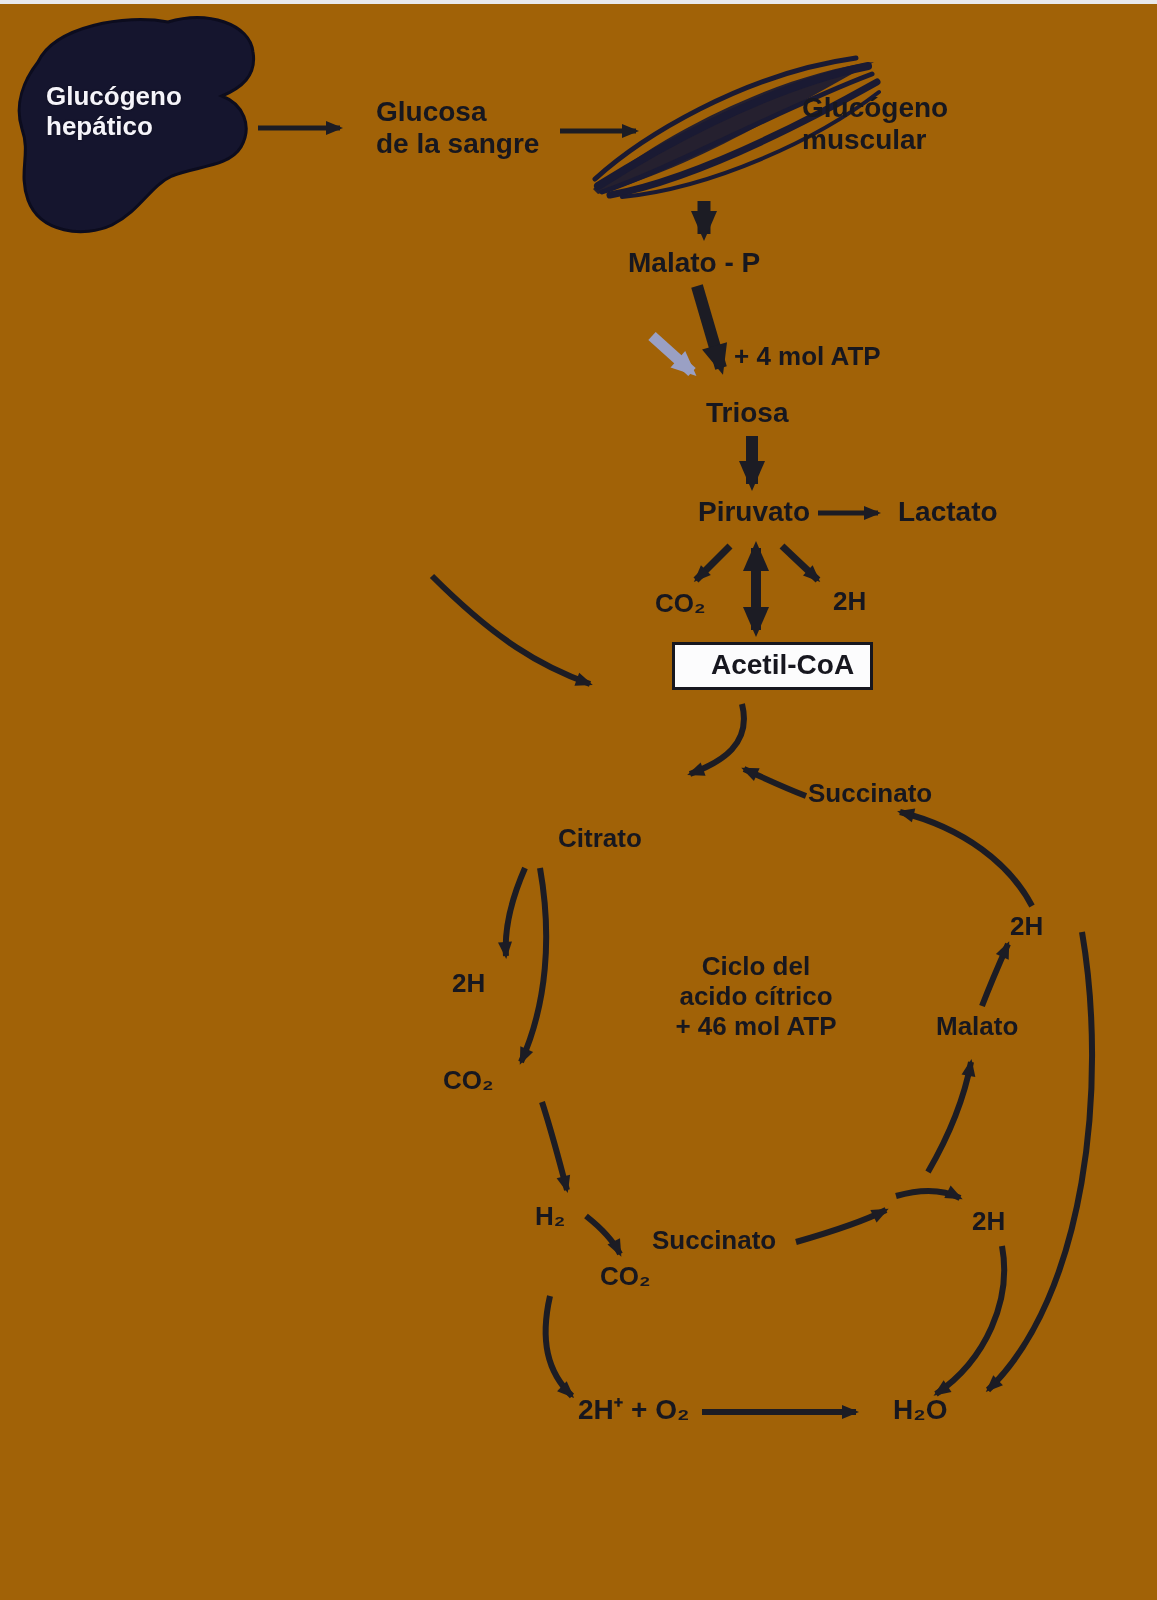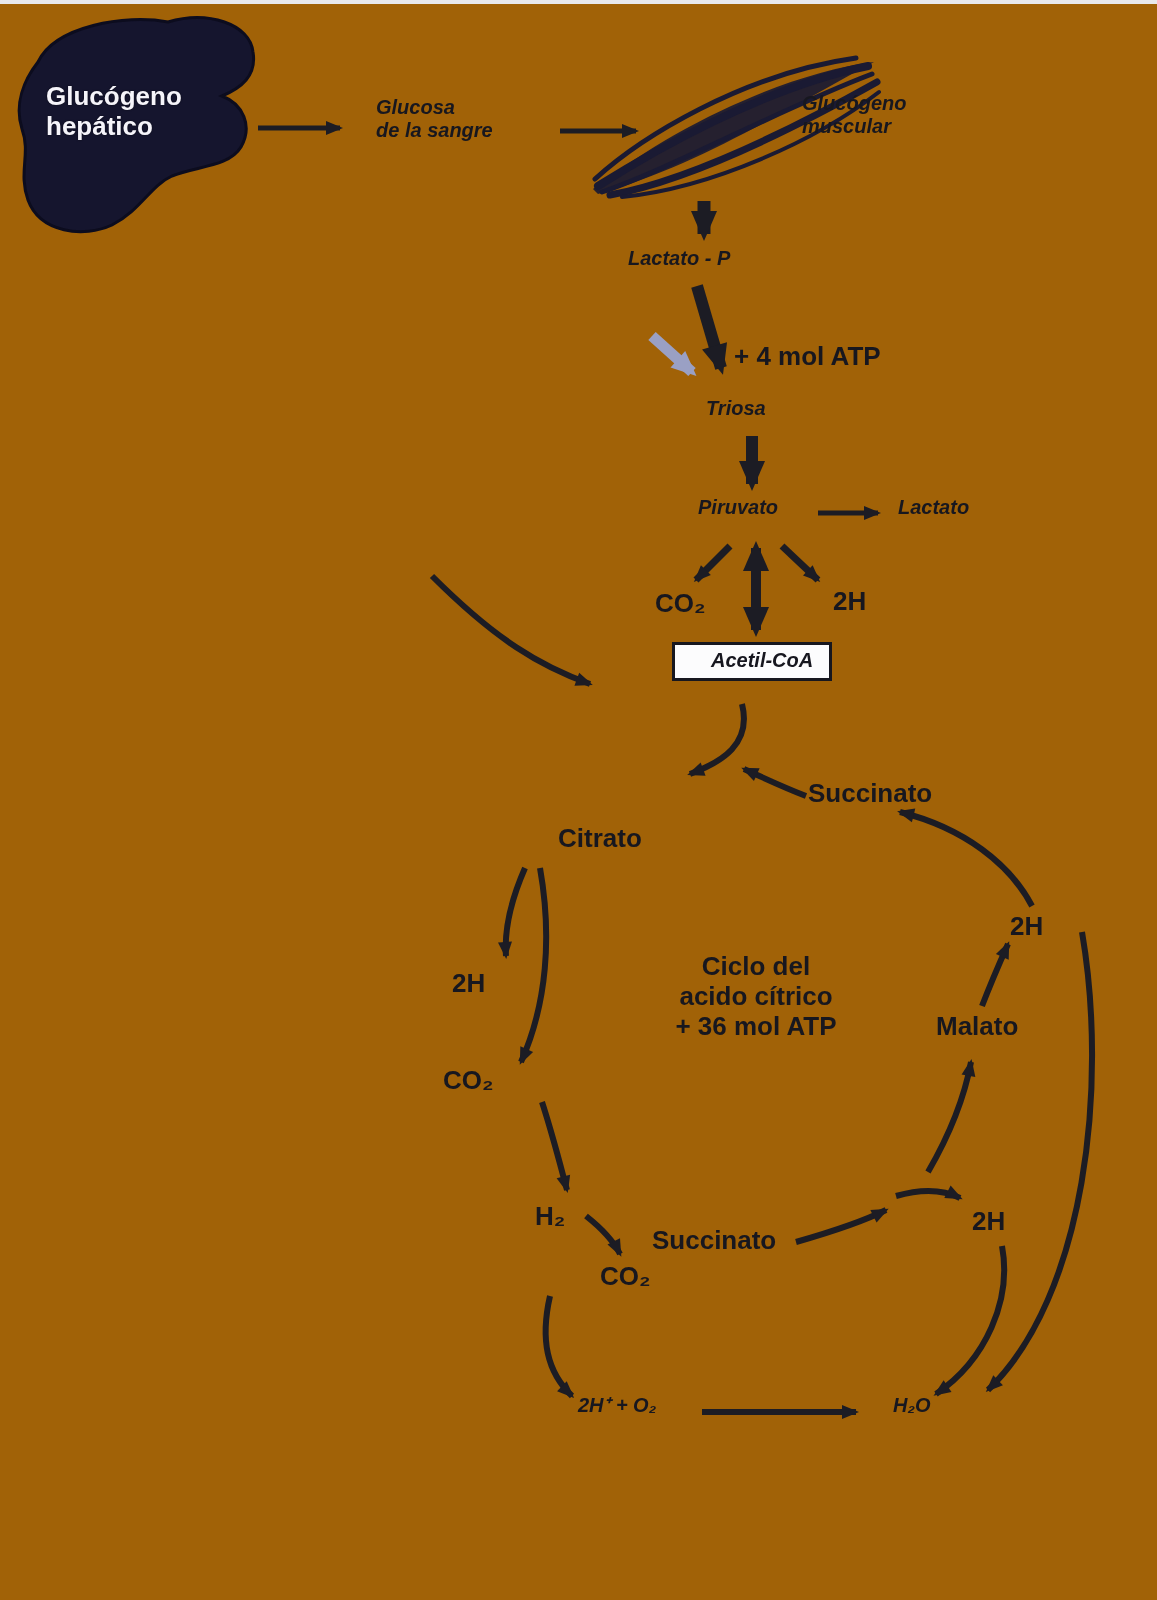--- a/index.html
+++ b/index.html
@@ -14,21 +14,21 @@
   }
   svg.art{position:absolute;left:0;top:0;width:1157px;height:1600px;}
   .lbl{
     position:absolute;
     font-weight:bold;
     font-size:26px;
     line-height:1.15;
     white-space:pre-line;
     color:#17171f;
   }
-  .lbl.big{font-size:20px;font-style:italic;}
+  .lbl.big{font-size:28px;}
   .lbl.white{color:#f5f4fa;text-shadow:0 0 2px rgba(0,0,0,.6);}
   .lbl.center{text-align:center;}
   .boxed{
     border:3px solid #17171f;
     padding:4px 16px 6px 16px;
     background:#fcfcfd;
   }
 </style>
 </head>
 <body>
@@ -99,35 +99,35 @@
       <path d="M 432,572 C 496,636 540,662 590,680" stroke-width="6" marker-end="url(#ahS)"></path>
     </g>
   </svg>
 
   <div class="lbl white" style="left:46px;top:78px;">Glucógeno
 hepático</div>
   <div class="lbl big" style="left:376px;top:92px;">Glucosa
 de la sangre</div>
   <div class="lbl big" style="left:802px;top:88px;">Glucógeno
 muscular</div>
-  <div class="lbl big" style="left:628px;top:243px;">Lactato - P</div>
+  <div class="lbl big" style="left:628px;top:243px;">Malato - P</div>
   <div class="lbl" style="left:734px;top:338px;">+ 4 mol ATP</div>
   <div class="lbl big" style="left:706px;top:393px;">Triosa</div>
   <div class="lbl big" style="left:698px;top:492px;">Piruvato</div>
   <div class="lbl big" style="left:898px;top:492px;">Lactato</div>
   <div class="lbl" style="left:655px;top:585px;">CO₂</div>
   <div class="lbl" style="left:833px;top:583px;">2H</div>
 
   <div class="lbl big boxed" style="left:672px;top:638px;padding-left:36px;">Acetil-CoA</div>
 
   <div class="lbl" style="left:558px;top:820px;">Citrato</div>
   <div class="lbl" style="left:808px;top:775px;">Succinato</div>
   <div class="lbl center" style="left:638px;top:948px;width:236px;">Ciclo del
 acido cítrico
-+ 36 mol ATP</div>
++ 46 mol ATP</div>
 
   <div class="lbl" style="left:452px;top:965px;">2H</div>
   <div class="lbl" style="left:443px;top:1062px;">CO₂</div>
   <div class="lbl" style="left:535px;top:1198px;">H₂</div>
   <div class="lbl" style="left:600px;top:1258px;">CO₂</div>
   <div class="lbl" style="left:652px;top:1222px;">Succinato</div>
   <div class="lbl" style="left:972px;top:1203px;">2H</div>
   <div class="lbl" style="left:936px;top:1008px;">Malato</div>
   <div class="lbl" style="left:1010px;top:908px;">2H</div>
 

